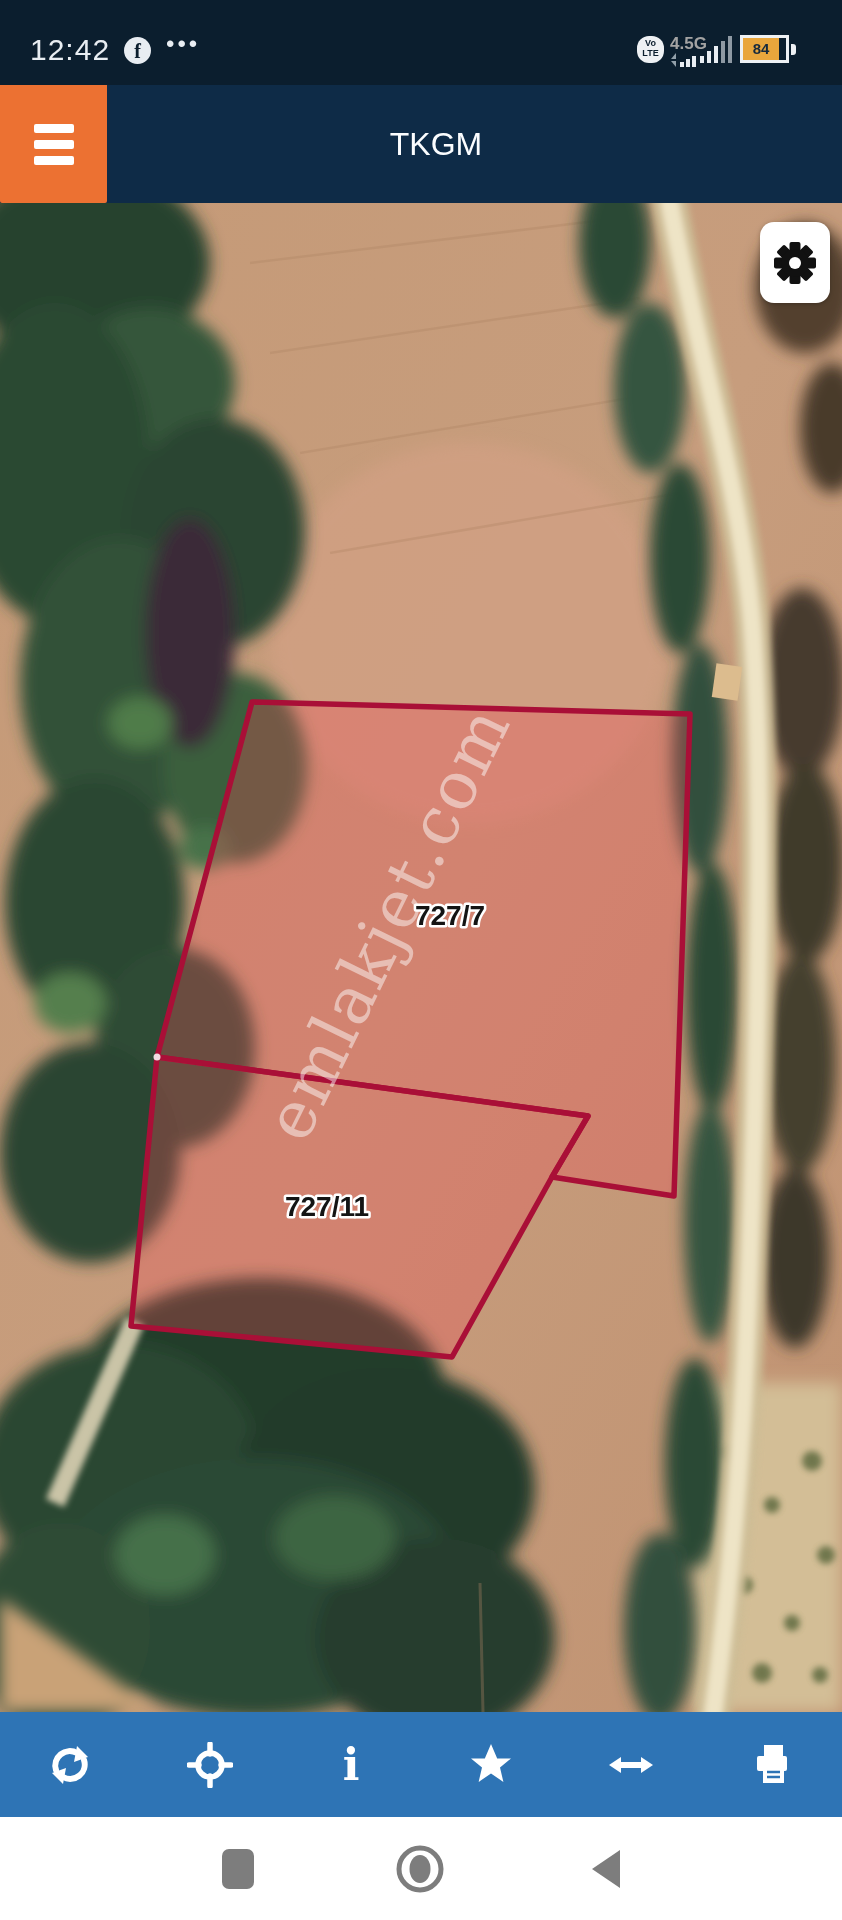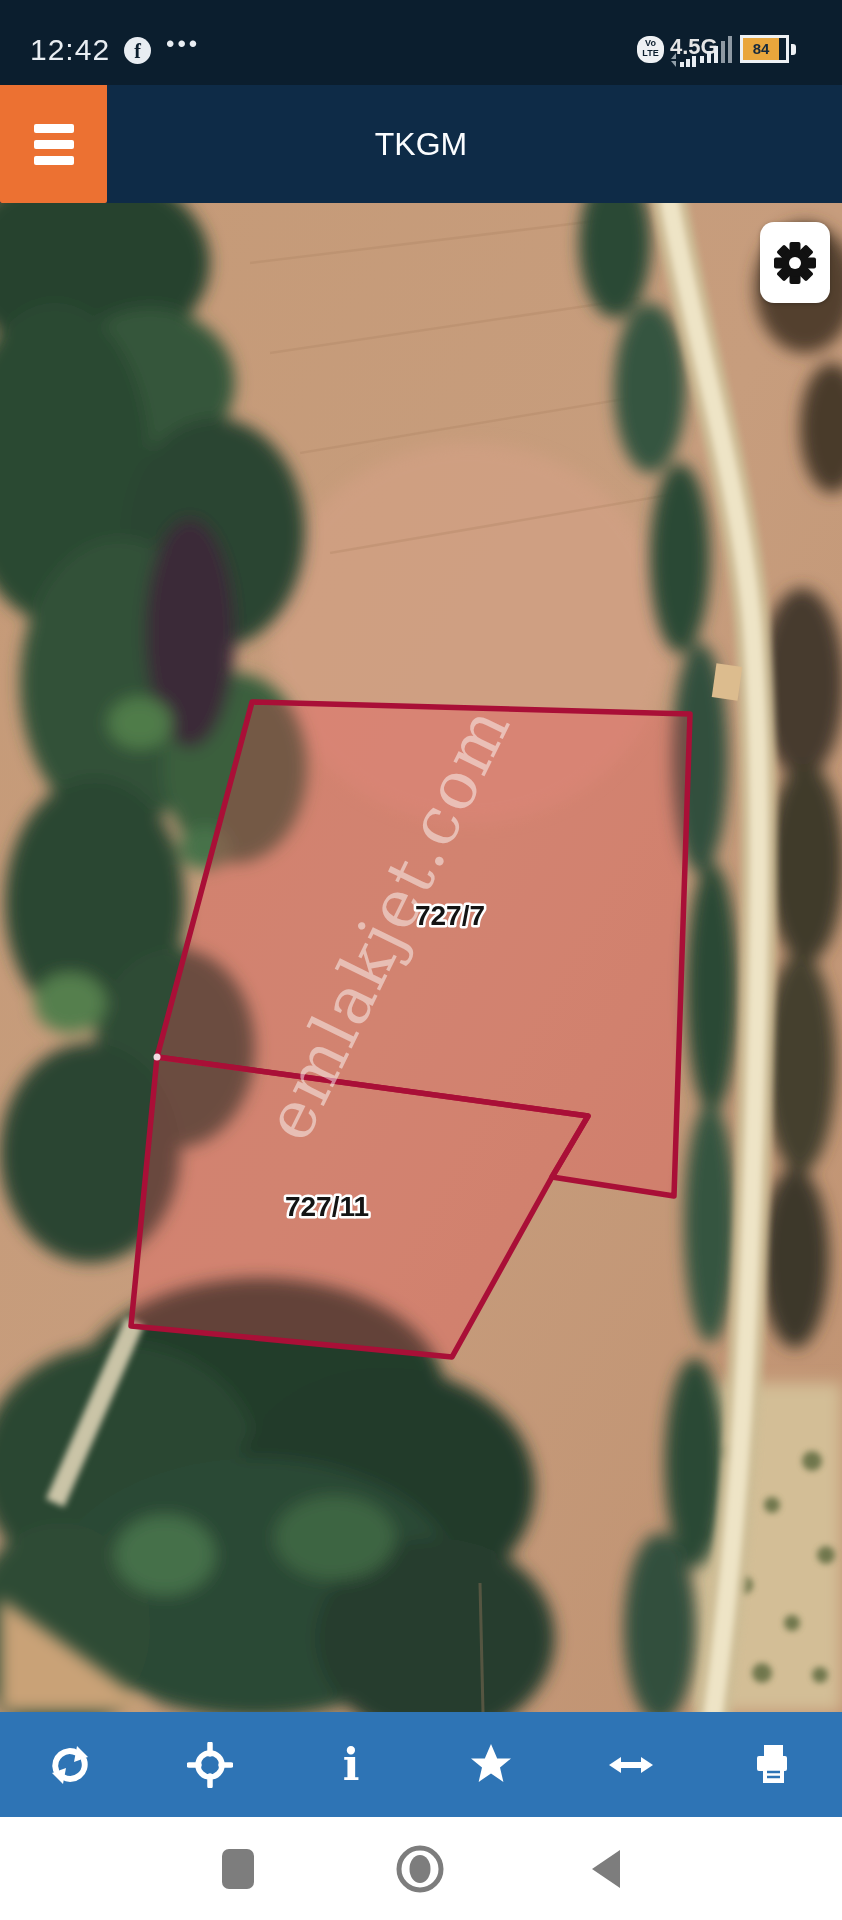--- a/index.html
+++ b/index.html
@@ -9,35 +9,35 @@
   }
   
   .status-bar{position:absolute;left:0;top:0;width:842px;height:85px;background:#0b1e2e;}
   .sb-time{position:absolute;left:30px;top:33px;color:#e8edf2;font-size:30px;letter-spacing:1px;}
   .sb-fb{position:absolute;left:124px;top:37px;width:27px;height:27px;border-radius:50%;
     background:#e8edf2;color:#0b1e2e;font-weight:bold;font-size:20px;text-align:center;line-height:29px;
     font-family:"Liberation Serif",serif;}
   .sb-dots{position:absolute;left:166px;top:30px;color:#e8edf2;font-size:24px;letter-spacing:3px;}
   .sb-volte{position:absolute;left:637px;top:36px;width:27px;height:27px;background:#eef1f4;border-radius:12px;
     color:#0b1e2e;font-size:9px;font-weight:bold;line-height:1.15;text-align:center;padding-top:2px;box-sizing:border-box;}
-  .sb-net{position:absolute;left:670px;top:34px;color:#e5e5e5;font-size:22px;font-weight:bold;}
+  .sb-net{position:absolute;left:670px;top:34px;color:#a3a3a3;font-size:17px;font-weight:bold;}
   .sb-sig1{position:absolute;left:668px;top:53px;}
   .sb-sig2{position:absolute;left:700px;top:36px;}
   .sb-batt{position:absolute;left:740px;top:35px;width:49px;height:28px;border:3px solid #eef1f4;border-radius:0;
     box-sizing:border-box;overflow:hidden;background:#0b1e2e;}
   .sb-batt-fill{position:absolute;left:0;top:0;height:100%;width:84%;background:#e9a63c;
     color:#15293d;font-size:15px;font-weight:bold;text-align:center;line-height:22px;}
   .sb-batt-nub{position:absolute;left:791px;top:44px;width:5px;height:11px;background:#eef1f4;border-radius:0 3px 3px 0;}
   
   .header{position:absolute;left:0;top:85px;width:842px;height:118px;background:#0e2b47;}
   .menu-btn{position:absolute;left:0;top:0;width:107px;height:118px;background:#ec7132;border-radius:0 0 2px 2px;
     display:flex;flex-direction:column;align-items:center;justify-content:center;gap:7px;cursor:pointer;}
   .menu-btn span{display:block;width:40px;height:9px;background:#fff;border-radius:2px;}
   .header-titles{position:absolute;left:107px;top:0;width:628px;height:118px;display:flex;flex-direction:column;
-    align-items:center;justify-content:space-evenly;color:#fbfdff;}
+    align-items:center;justify-content:space-evenly;color:#fbfdff;padding-left:15px;}
   .ht1{font-size:32px;} .ht2{font-size:32px;}
   
   .map{position:absolute;left:0;top:203px;width:842px;height:1509px;background:#c49874;}
   .gear-btn{position:absolute;left:760px;top:19px;width:70px;height:81px;background:#fff;border-radius:14px;
     display:flex;align-items:center;justify-content:center;box-shadow:0 1px 4px rgba(0,0,0,.25);cursor:pointer;}
   
   .toolbar{position:absolute;left:0;top:1712px;width:842px;height:105px;background:#2e74b5;display:flex;}
   .tb-btn{flex:1;display:flex;align-items:center;justify-content:center;cursor:pointer;}
   
   .navbar{position:absolute;left:0;top:1817px;width:842px;height:103px;background:#ffffff;}

